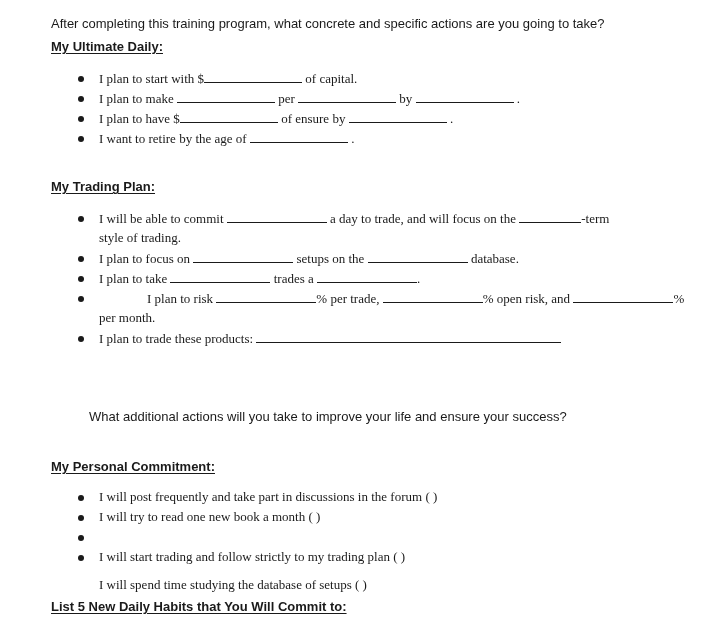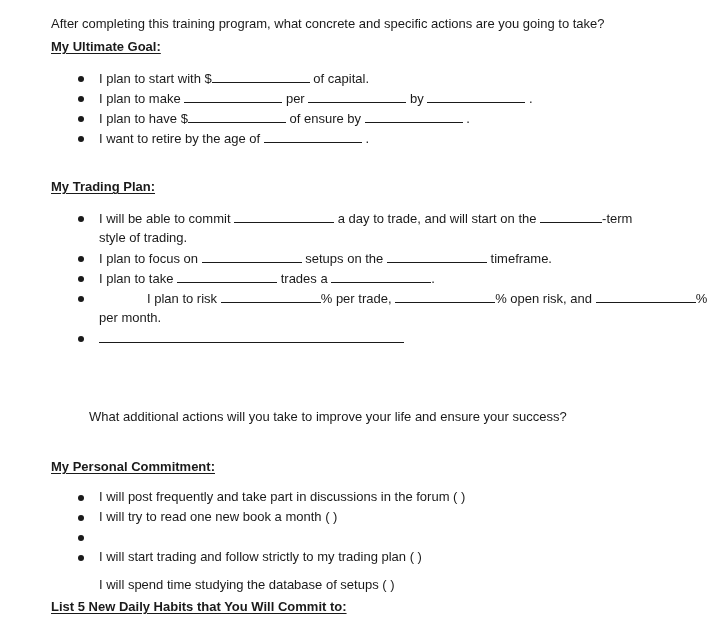--- a/index.html
+++ b/index.html
@@ -25,34 +25,34 @@
       text-underline-offset: 2px;
     }
     .bullet {
       left: 78px;
       width: 6px;
       height: 6px;
       border-radius: 50%;
       background: #1a1a1a;
       margin-top: 5px;
     }
-    .line { left: 99px; }
+    .line { left: 99px; font-family: Liberation Serif, serif; }
     .blank {
       display: inline-block;
       border-bottom: 1px solid #1a1a1a;
       height: 12px;
       vertical-align: baseline;
     }
   </style>
 </head>
 <body>
 
 <div class="abs question" style="top:16px;">After completing this training program, what concrete and specific actions are you going to take?</div>
 
-<div class="abs heading" style="top:39px;">My Ultimate Goal:</div>
+<div class="abs heading" style="top:39px;">My Ultimate Daily:</div>
 
 <div class="abs bullet" style="top:71px;"></div>
 <div class="abs line" style="top:70px;">
   <span>I plan to start with $</span><span class="blank" style="width:98px;"></span>
   <span>of capital.</span>
 </div>
 
 <div class="abs bullet" style="top:91px;"></div>
 <div class="abs line" style="top:90px;">
   <span>I plan to make</span>
@@ -78,32 +78,32 @@
   <span class="blank" style="width:98px;"></span>
   <span>.</span>
 </div>
 
 <div class="abs heading" style="top:179px;">My Trading Plan:</div>
 
 <div class="abs bullet" style="top:211px;"></div>
 <div class="abs line" style="top:210px;">
   <span>I will be able to commit</span>
   <span class="blank" style="width:100px;"></span>
-  <span>a day to trade, and will start on the</span>
+  <span>a day to trade, and will focus on the</span>
   <span class="blank" style="width:62px;"></span><span>-term</span>
 </div>
 <div class="abs line" style="top:230px;text-align:center;">style of trading.</div>
 
 <div class="abs bullet" style="top:251px;"></div>
 <div class="abs line" style="top:250px;">
   <span>I plan to focus on</span>
   <span class="blank" style="width:100px;"></span>
   <span>setups on the</span>
   <span class="blank" style="width:100px;"></span>
-  <span>timeframe.</span>
+  <span>database.</span>
 </div>
 
 <div class="abs bullet" style="top:271px;"></div>
 <div class="abs line" style="top:270px;">
   <span>I plan to take</span>
   <span class="blank" style="width:100px;"></span>
   <span>trades a</span>
   <span class="blank" style="width:100px;"></span><span>.</span>
 </div>
 
@@ -111,20 +111,21 @@
 <div class="abs line" style="top:290px;margin-left:48px;">
   <span>I plan to risk</span>
   <span class="blank" style="width:100px;"></span><span>% per trade,</span>
   <span class="blank" style="width:100px;"></span><span>% open risk, and</span>
   <span class="blank" style="width:100px;"></span><span>%</span>
 </div>
 <div class="abs line" style="top:310px;">per month.</div>
 
 <div class="abs bullet" style="top:331px;"></div>
 <div class="abs line" style="top:330px;">
+  <span>I plan to trade these products:</span>
   <span class="blank" style="width:305px;"></span>
 </div>
 
 <div class="abs question" style="top:409px;margin-left:38px;">What additional actions will you take to improve your life and ensure your success?</div>
 
 <div class="abs heading" style="top:459px;">My Personal Commitment:</div>
 
 <div class="abs bullet" style="top:490px;"></div>
 <div class="abs line" style="top:489px;">I will post frequently and take part in discussions in the forum (   )</div>
 

